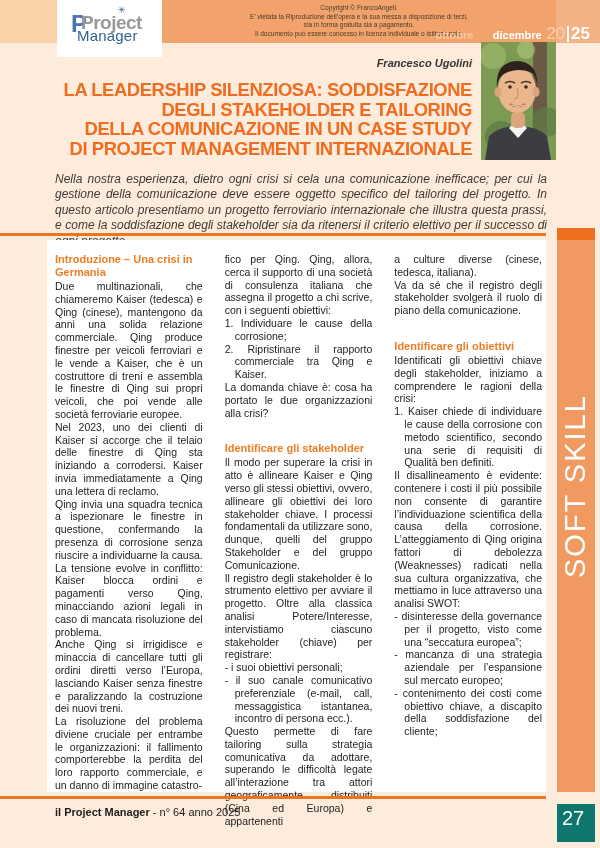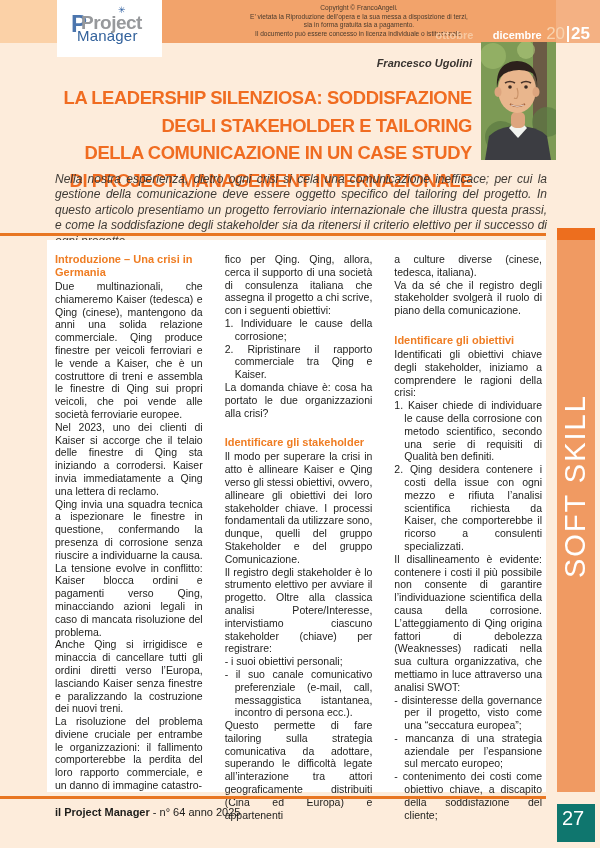--- a/index.html
+++ b/index.html
@@ -27,32 +27,32 @@
   .issue-date .m-bold { font-size:11px; color:#ffffff; font-weight:bold;padding-left:15px; }
   .issue-date .y-light { font-size:17px; color:#f8d2ae; }
   .issue-date .y-sep { display:inline-block; width:2px; height:16px; background:#ffffff;
     vertical-align:-3px; margin:0 2px; }
   .issue-date .y-bold { font-size:17px; color:#ffffff; font-weight:bold; }
   
   .author { position:absolute; right:128px; top:57px; font-size:11px; font-weight:bold;
     font-style:italic; color:#393430; }
   .title { position:absolute; right:128px; top:80px; width:440px; text-align:right;
     color:#f06c21; font-weight:bold; font-size:18.4px; line-height:19.6px; letter-spacing:-0.4px; }
-  .title span { display:block;margin-top:8px; }
+  .title span { display:block; }
   .photo { position:absolute; left:481px; top:42px; width:75px; height:118px; }
   
   .abstract { position:absolute; left:55px; top:172px; width:492px; font-style:italic;
     font-size:12px; line-height:15.4px; color:#3e3a35; text-align:justify; }
   .divider { position:absolute; left:0; top:233px; width:546px; height:3px; background:#e87622; }
   
   .content { position:absolute; left:47px; top:240px; width:499px; height:552px; background:#ffffff; }
   .cols { display:flex; gap:22px; padding:13px 4px 0 8px; }
   .col { width:156px; font-size:10.5px; line-height:12.8px; }
   .blk-p { text-align:justify; }
-  .blk-h { color:#ef7d23; font-weight:bold; font-size:11px; line-height:13px; margin-top:17px; margin-bottom:1px; }
+  .blk-h { color:#ef7d23; font-weight:bold; font-size:11px; line-height:13px; margin-top:23px; margin-bottom:1px; }
   .col .blk-h:first-child { margin-top:0; }
   .blk-num, .blk-li { text-align:justify; padding-left:10px; text-indent:-10px; }
   
   .side-cap { position:absolute; left:557px; top:228px; width:38px; height:12px; background:#ed6e1e; }
   .side-bar { position:absolute; left:557px; top:240px; width:38px; height:552px; background:#f09a62; }
   .side-label { position:absolute; left:2px; top:8px; height:330px; width:34px;
     writing-mode:vertical-rl; transform:rotate(180deg);
     color:#ffffff; font-size:29px; letter-spacing:2px; font-weight:400; }
   
   .footer-line { position:absolute; left:0; top:796px; width:546px; height:3px; background:#e87622; }
@@ -153,21 +153,20 @@
           <div class="blk blk-li">- i suoi obiettivi personali;</div>
           <div class="blk blk-li">- il suo canale comunicativo preferenziale (e-mail, call, messaggistica istantanea, incontro di persona ecc.).</div>
           <div class="blk blk-p">Questo permette di fare tailoring sulla strategia comunicativa da adottare, superando le difficoltà legate all’interazione tra attori geograficamente distribuiti (Cina ed Europa) e appartenenti</div>
         </div>
       <div class="col" id="col-2">
           <div class="blk blk-p">a culture diverse (cinese, tedesca, italiana).</div>
           <div class="blk blk-p">Va da sé che il registro degli stakeholder svolgerà il ruolo di piano della comunicazione.</div>
           <div class="blk blk-h">Identificare gli obiettivi</div>
           <div class="blk blk-p">Identificati gli obiettivi chiave degli stakeholder, iniziamo a comprendere le ragioni della crisi:</div>
           <div class="blk blk-num">1. Kaiser chiede di individuare le cause della corrosione con metodo scientifico, secondo una serie di requisiti di Qualità ben definiti.</div>
-          <div class="blk blk-num">2. Qing desidera contenere i costi della issue con ogni mezzo e rifiuta l’analisi scientifica richiesta da Kaiser, che comporterebbe il ricorso a consulenti specializzati.</div>
           <div class="blk blk-p">Il disallineamento è evidente: contenere i costi il più possibile non consente di garantire l’individuazione scientifica della causa della corrosione. L’atteggiamento di Qing origina fattori di debolezza (Weaknesses) radicati nella sua cultura organizzativa, che mettiamo in luce attraverso una analisi SWOT:</div>
           <div class="blk blk-li">- disinteresse della governance per il progetto, visto come una “seccatura europea”;</div>
           <div class="blk blk-li">- mancanza di una strategia aziendale per l’espansione sul mercato europeo;</div>
           <div class="blk blk-li">- contenimento dei costi come obiettivo chiave, a discapito della soddisfazione del cliente;</div>
         </div>
     </div>
   </div>
 
   <div class="side-cap"></div>
   <div class="side-bar">

